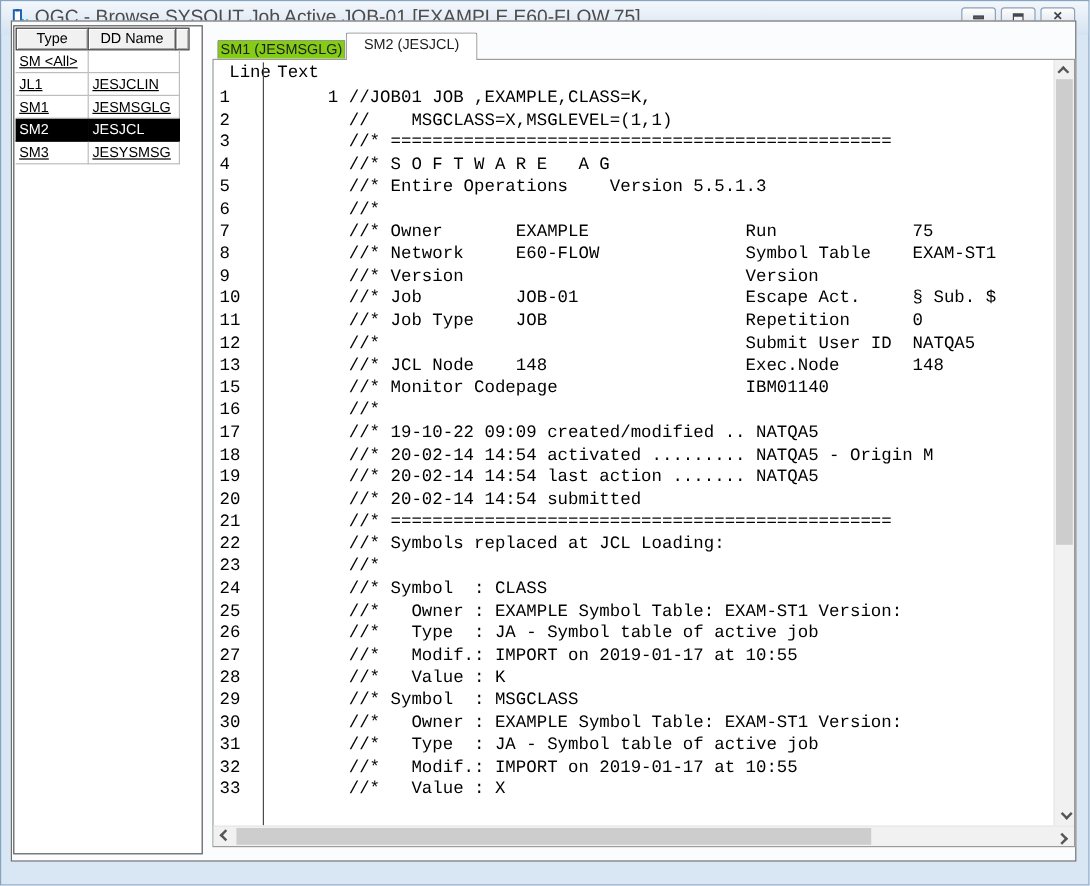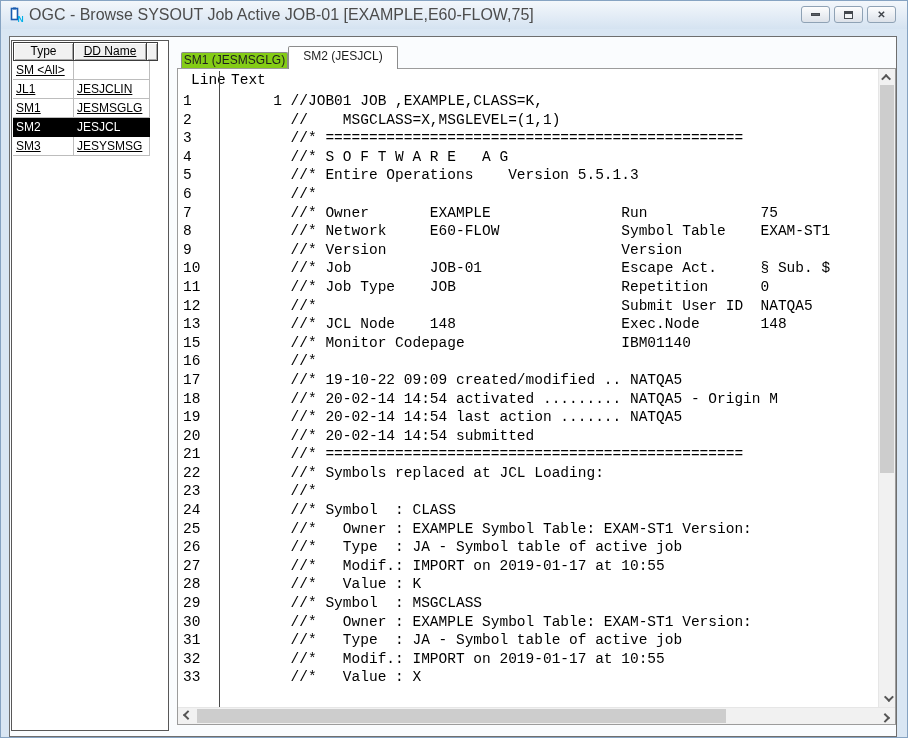--- a/index.html
+++ b/index.html
@@ -16,32 +16,32 @@
   .title-text { font-size:16px; color:#4c4c4c; white-space:nowrap; }
   .win-controls { position:absolute; right:11px; top:5px; display:flex; gap:4px; }
   .winbtn { width:29px; height:17px; border:1px solid #8fa2b5; border-radius:3px;
             background:linear-gradient(#fdfdfd,#eef1f5 45%,#dde2e9);
             display:flex; align-items:center; justify-content:center; cursor:default; }
   .glyph-min { display:block; width:9px; height:3px; background:#5a5f66; border:1px solid #44484e; }
   .glyph-restore { display:block; width:9px; height:8px; border:1px solid #44484e; border-top-width:3px; background:#f2f4f6; }
   .glyph-close { font-size:10px; font-weight:bold; color:#3f4349; line-height:1; }
 
   
-  .client { position:absolute; left:8px; top:35px; width:888px; height:701px;
+  .client { position:absolute; left:8px; top:16px; width:888px; height:701px;
             background:#fafcfe; border:1px solid #6e6e6e; }
 
   
   .sidepanel { position:absolute; left:1px; top:3px; width:158px; height:691px;
                background:#ffffff; border:1px solid #585858; font-size:12px; }
   .grid-header { position:absolute; left:1px; top:1px; display:flex; }
   .hcell { height:19px; line-height:17px; text-align:center; background:#f1f1f1;
            border:1px solid #3c3c3c; box-shadow:inset 1px 1px 0 #ffffff, inset -1px -1px 0 #a8a8a8;
            color:#000; }
   .hcell + .hcell { margin-left:-1px; }
-  .h-type { width:61px; } .h-dd { width:74px;text-decoration:underline; } .h-spare { width:12px; }
+  .h-type { width:61px; } .h-dd { width:74px; } .h-spare { width:12px; }
   .grid-body { position:absolute; left:1px; top:20px; width:137px; }
   .grow { display:flex; height:19px;text-decoration:underline; }
   .gc { border-right:1px solid #bdbdbd; border-bottom:1px solid #bdbdbd;
         padding-left:3px; line-height:18px; white-space:nowrap; overflow:hidden; color:#000; }
   .gc-type { width:61px; } .gc-dd { width:76px; }
   .grow.selected .gc { background:#000; color:#fff; border-color:#000; }
 
   
   .tab { position:absolute; font-size:12px; color:#1d1d1d; text-align:center;
          background:#84cc16; border:1px solid #8c8c8c; border-bottom:none;

